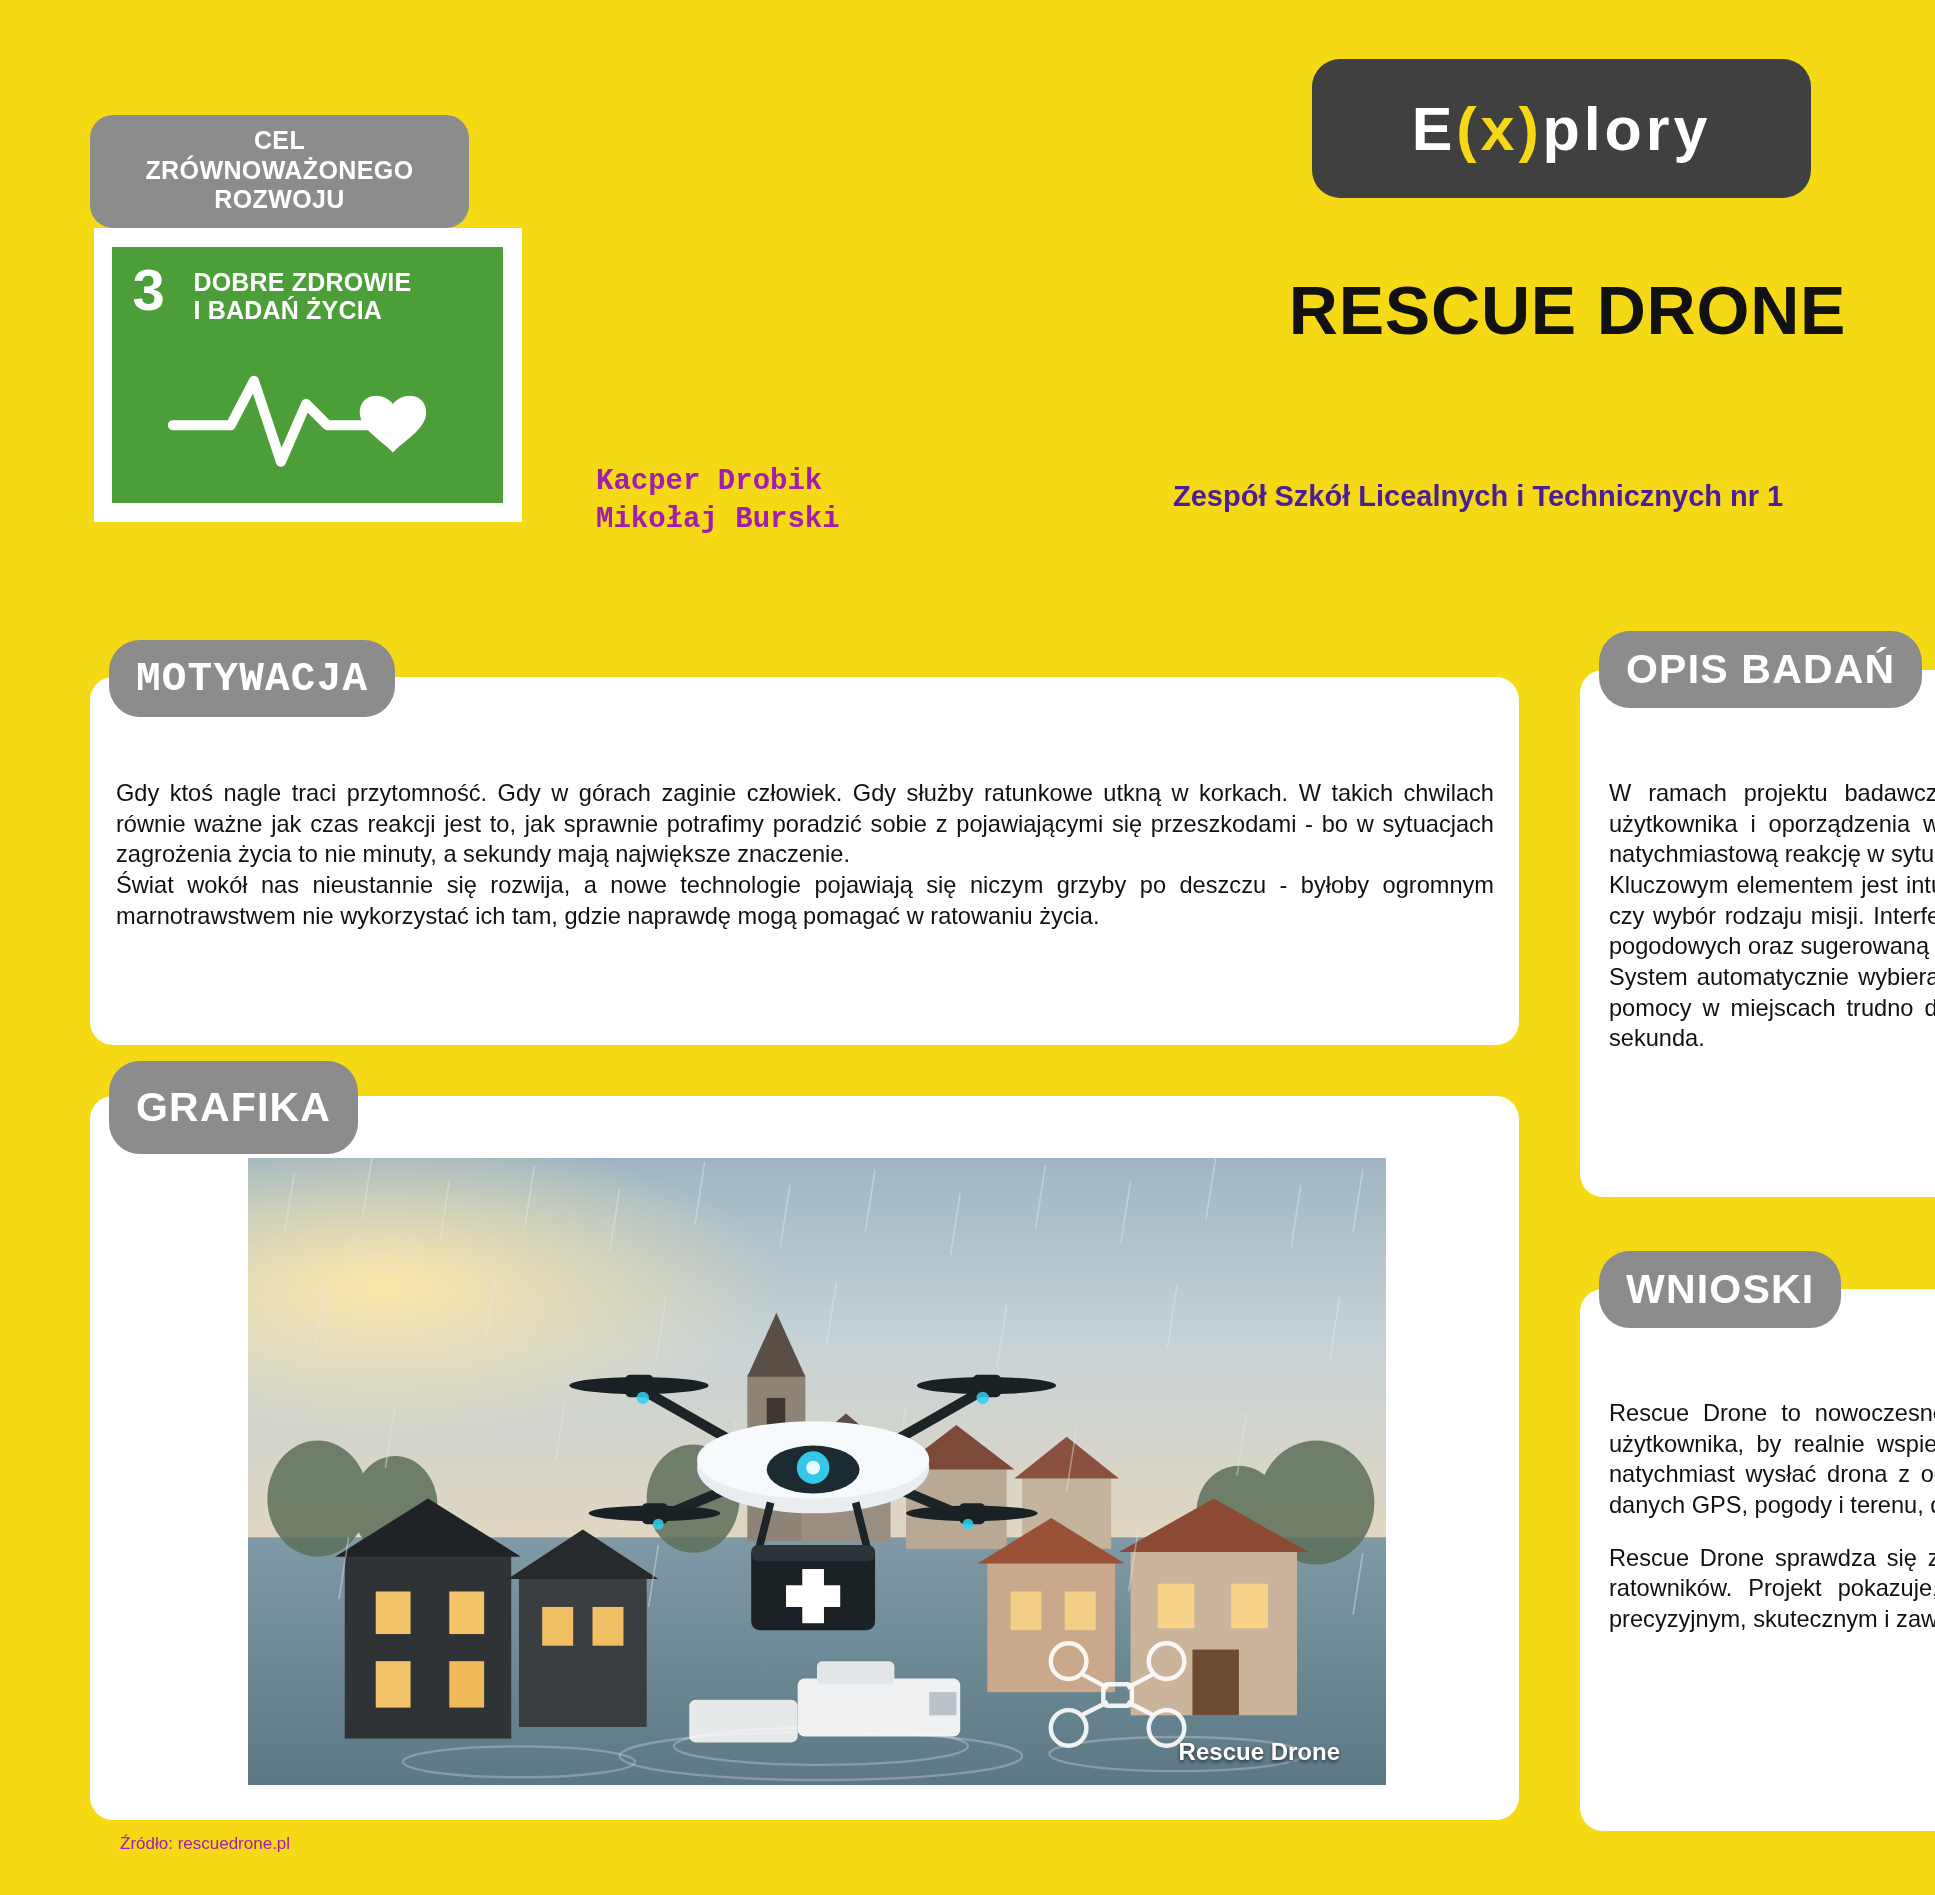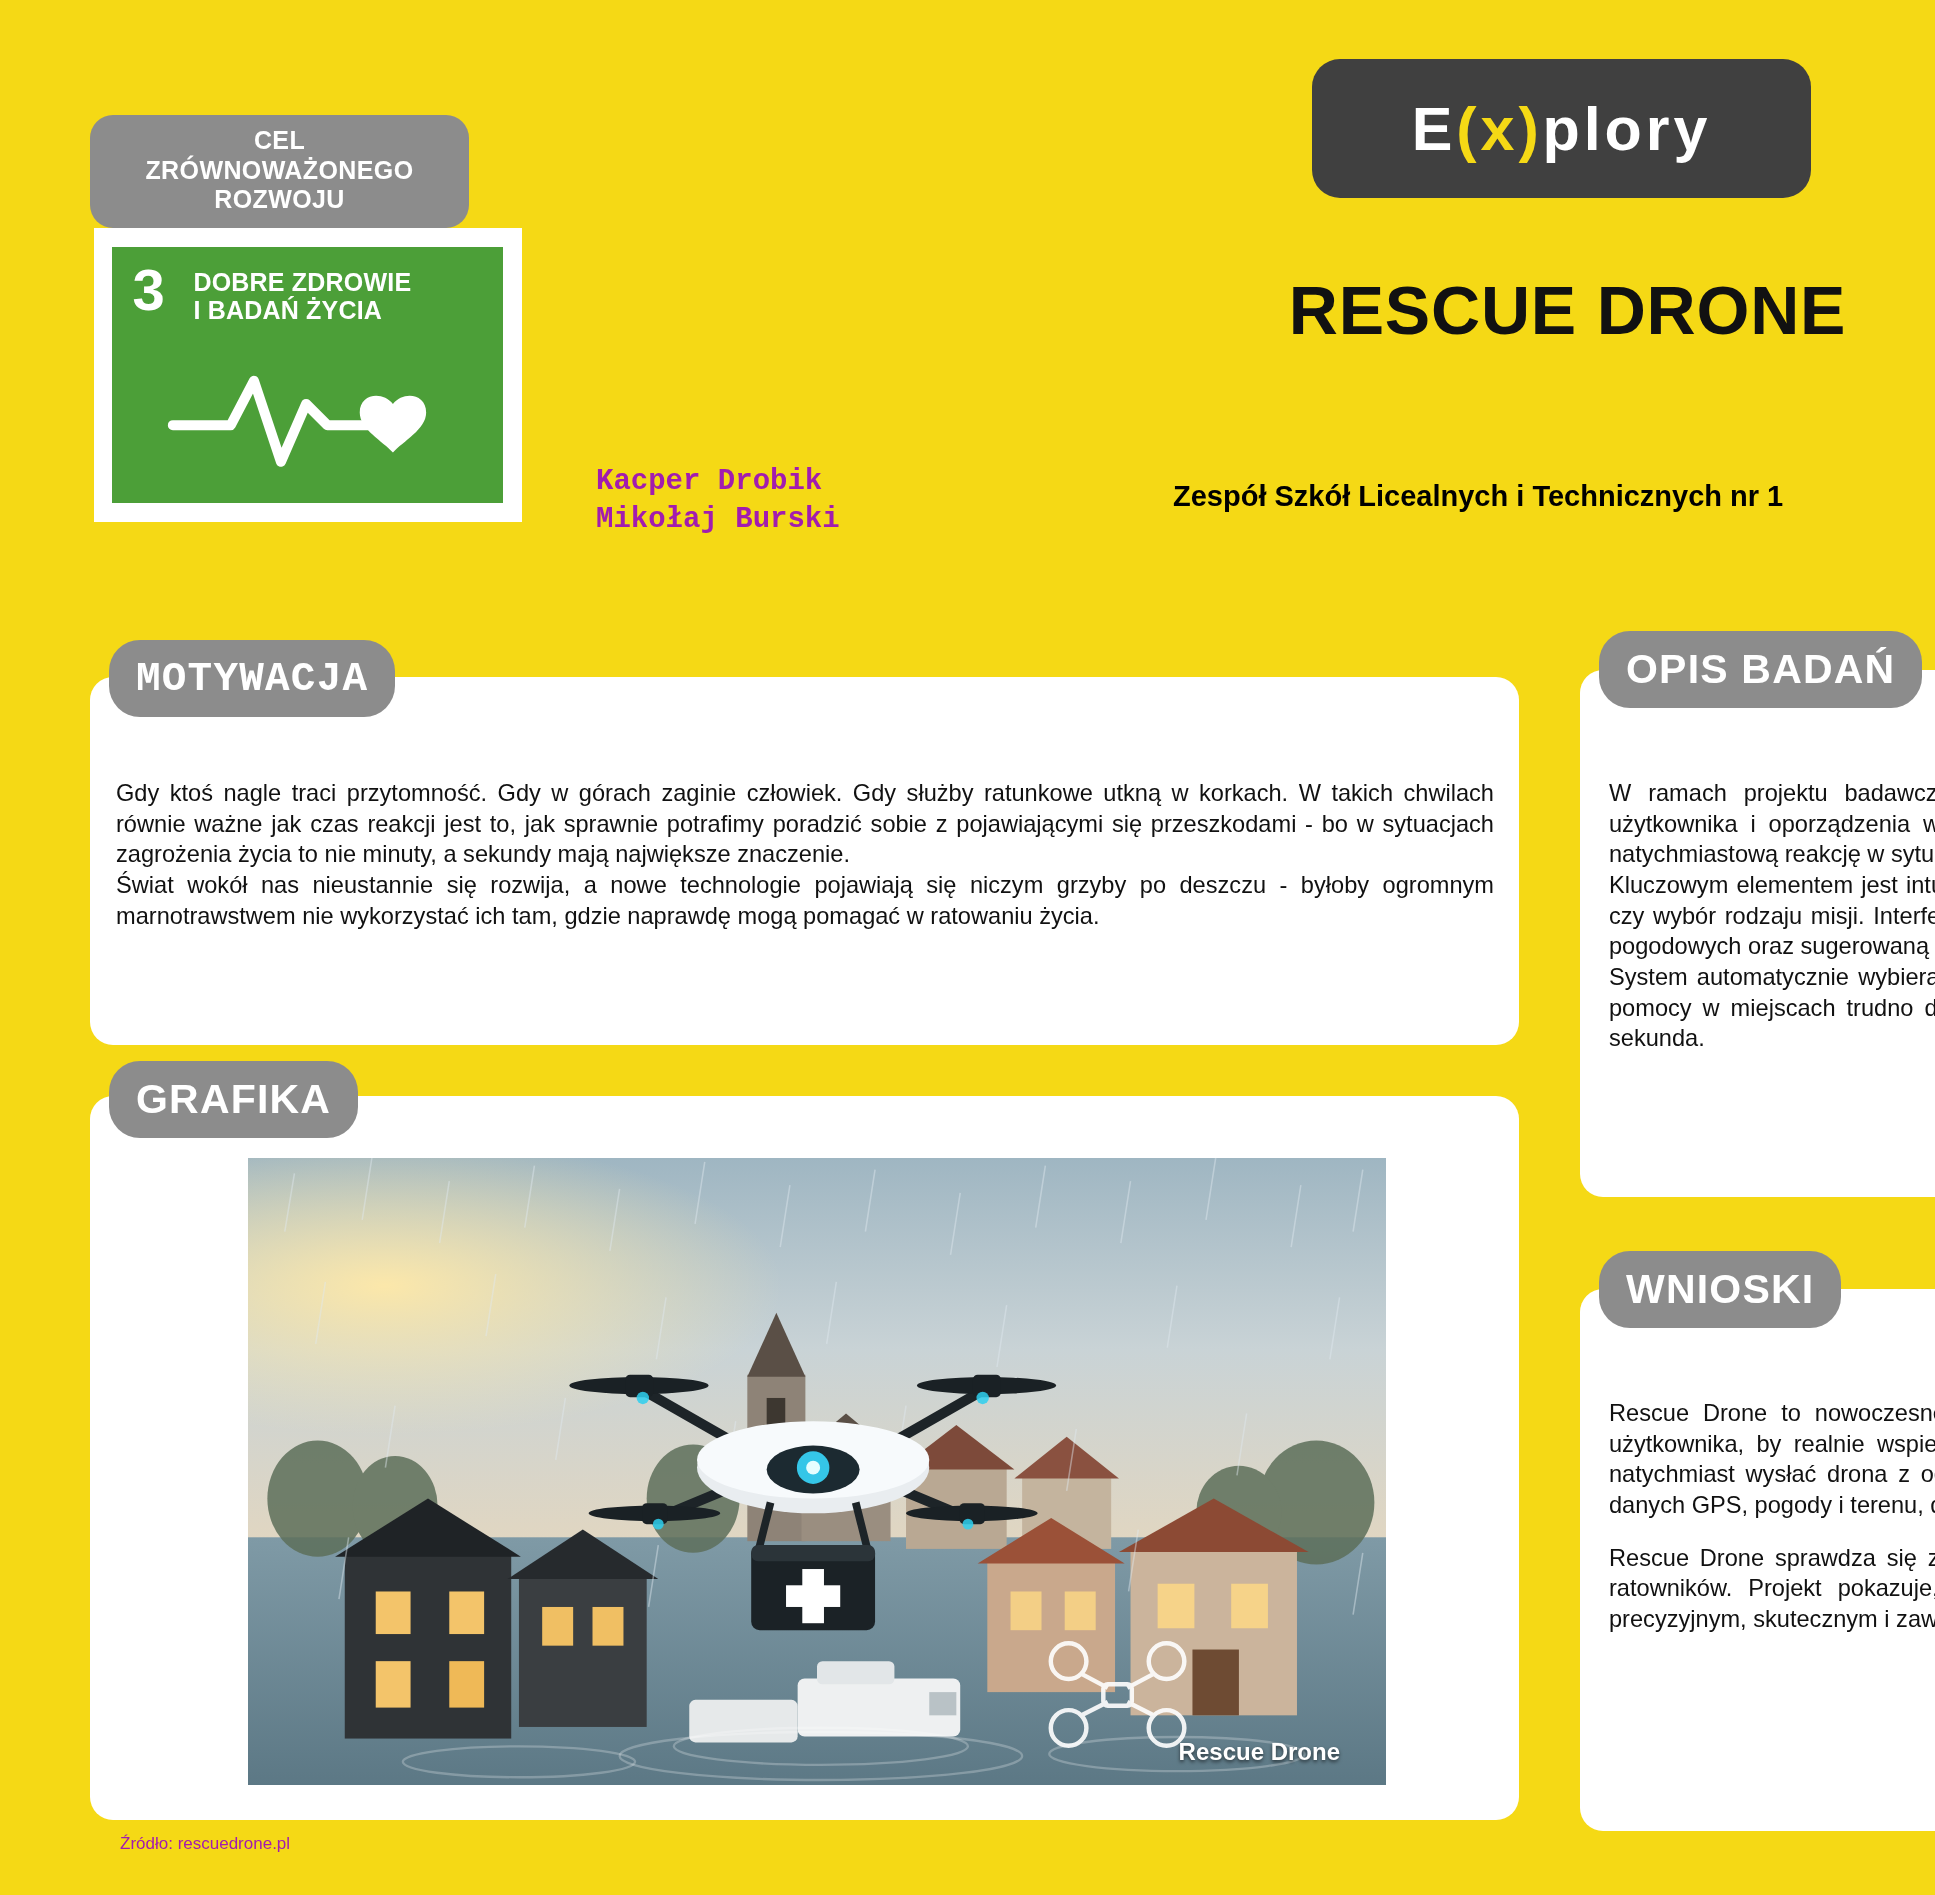--- a/index.html
+++ b/index.html
@@ -113,21 +113,21 @@
     color: #a21caf;
     line-height: 1.32;
     font-family: Liberation Mono, monospace;
   }
   .school {
     position: absolute;
     left: 1173px;
     top: 480px;
     font-size: 29px;
     font-weight: bold;
-    color: #000000;
+    color: #4c1d95;
   }
 
   
   .panel {
     position: absolute;
     background: #ffffff;
     border-radius: 23px;
   }
   .panel-head {
     position: absolute;
@@ -151,21 +151,21 @@
     white-space: pre-line;
   }
 
   
   #panel-motywacja { left: 90px; top: 677px; width: 1429px; height: 368px; }
   #head-motywacja { left: 109px; top: 640px; height: 77px; font-family: Liberation Mono, monospace; }
   #body-motywacja { position: absolute; left: 116px; top: 778px; width: 1378px; }
 
   
   #panel-grafika { left: 90px; top: 1096px; width: 1429px; height: 724px; }
-  #head-grafika { left: 109px; top: 1061px; height: 77px; }
+  #head-grafika { left: 109px; top: 1061px; height: 93px; }
   .graphic-img {
     position: absolute;
     left: 248px;
     top: 1158px;
     width: 1138px;
     height: 627px;
     overflow: hidden;
     background: #5b6f7a;
   }
   .graphic-caption {

